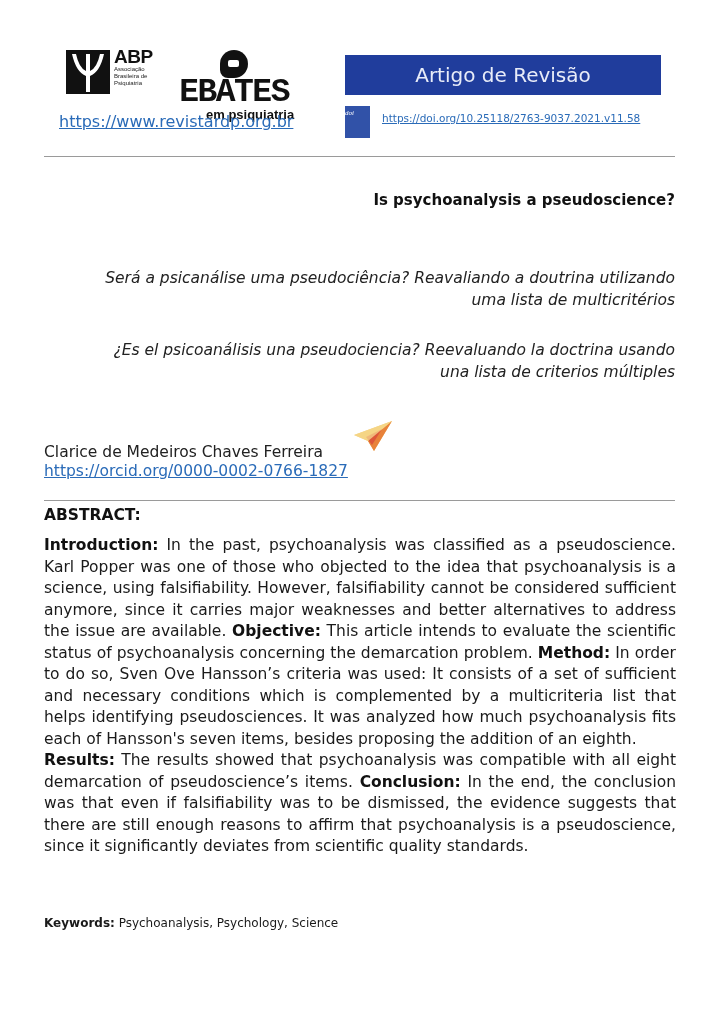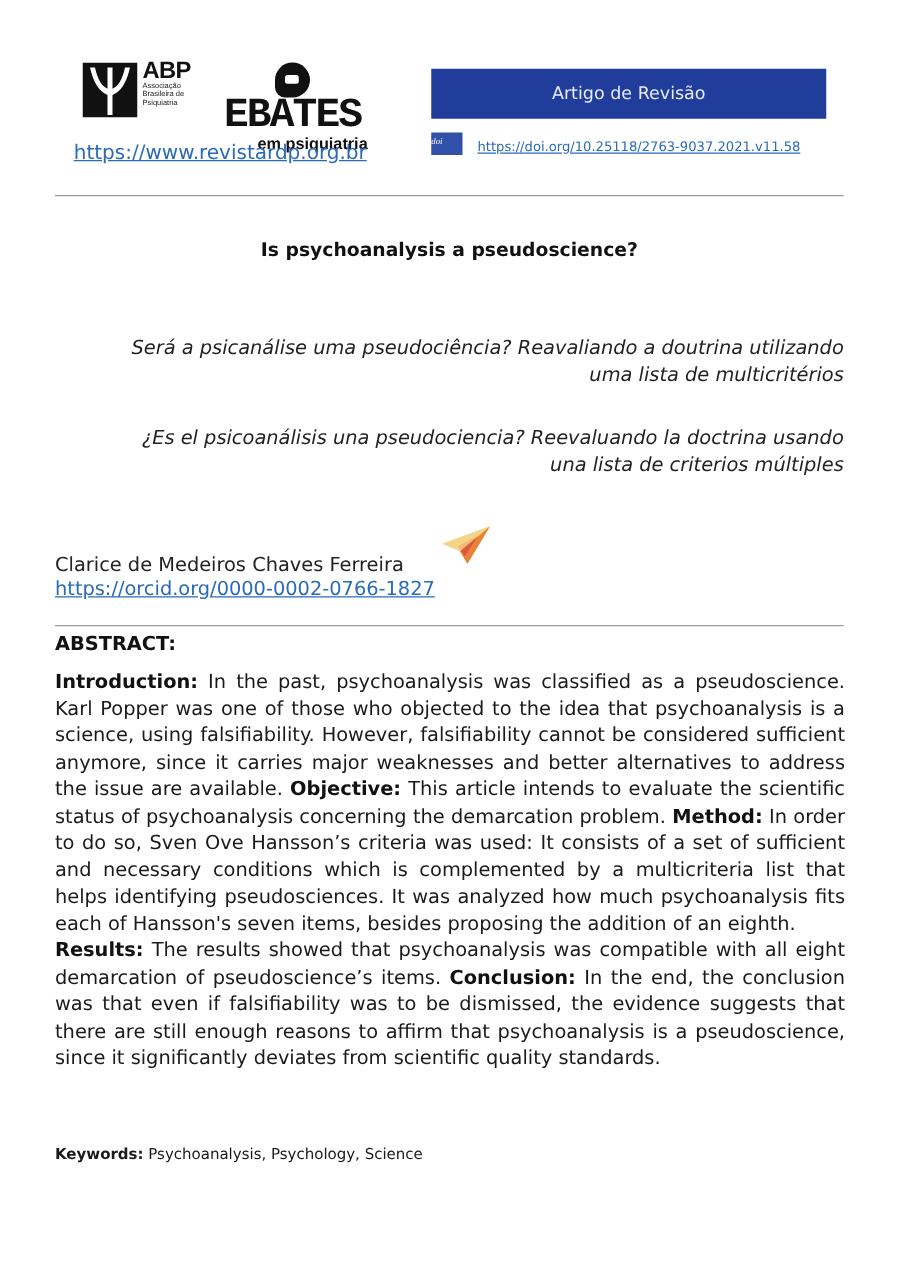--- a/index.html
+++ b/index.html
@@ -9,26 +9,26 @@
   .abp-logo { left: 66px; top: 50px; width: 44px; height: 44px; }
   .abp-text { left: 114px; top: 48px; }
   .abp-big { font-family: "Liberation Sans", sans-serif; font-weight: bold; font-size: 19px; letter-spacing: -0.5px; line-height: 18px; color: #111; }
   .abp-small { font-family: "Liberation Sans", sans-serif; font-size: 6px; line-height: 7px; color: #222; }
   .debates { left: 174px; top: 50px; }
   .debates-word { font-family: Liberation Mono, monospace; font-weight: bold; font-size: 33px; letter-spacing: -1.5px; line-height: 30px; color: #111; display: flex; align-items: center; flex-direction: column; }
   .d-bubble { display: inline-block; width: 28px; height: 28px; background: #111; border-radius: 50% 50% 50% 8px; position: relative; margin-right: 1px; }
   .d-bubble::after { content: ""; position: absolute; left: 8px; top: 10px; width: 11px; height: 7px; background: #fff; border-radius: 2px; }
   .debates-sub { font-family: "Liberation Sans", sans-serif; font-weight: bold; font-size: 13px; line-height: 13px; color: #111; margin-left: 32px; }
   .site-link { left: 59px; top: 112px; font-size: 16px; color: #2a6bb8; text-decoration: underline; font-family: "DejaVu Sans", sans-serif; }
-  .type-banner { left: 345px; top: 55px; width: 316px; height: 40px; background: #203d9c; color: #e8ecf8; font-size: 14px; display: flex; align-items: center; justify-content: center; font-family: "DejaVu Sans", sans-serif; }
-  .doi-icon { left: 345px; top: 106px; width: 25px; height: 18px; background: #3152a8; color: #fff; font-size: 7px; line-height: 14px; text-align: left; font-family: "Liberation Serif", serif; font-style: italic; }
+  .type-banner { left: 345px; top: 55px; width: 316px; height: 40px; background: #203d9c; color: #e8ecf8; font-size: 20px; display: flex; align-items: center; justify-content: center; font-family: "DejaVu Sans", sans-serif; }
+  .doi-icon { left: 345px; top: 106px; width: 25px; height: 32px; background: #3152a8; color: #fff; font-size: 7px; line-height: 14px; text-align: left; font-family: "Liberation Serif", serif; font-style: italic; }
   .doi-link { left: 382px; top: 112px; font-size: 10.5px; color: #2a6bb8; text-decoration: underline; }
   .rule { left: 44px; width: 631px; height: 1px; background: #9a9a9a; }
   
-  .title { left: 44px; width: 631px; top: 191px; text-align: center; font-weight: bold; font-size: 15px; line-height: 19px; }
+  .title { left: 44px; width: 631px; top: 191px; text-align: right; font-weight: bold; font-size: 15px; line-height: 19px; }
   .alt-title { left: 44px; width: 631px; text-align: right; font-style: italic; font-size: 15.5px; line-height: 22px; color: #222; }
   
   .author { left: 44px; top: 443px; font-size: 15.5px; color: #222; }
   .orcid { left: 44px; top: 462px; font-size: 15.5px; color: #2a6bb8; text-decoration: underline; }
   .plane { left: 352px; top: 419px; width: 42px; height: 34px; }
   
   .abs-heading { left: 44px; top: 506px; font-weight: bold; font-size: 15.5px; }
   .abstract { left: 44px; top: 535px; width: 632px; font-size: 15.5px; line-height: 21.5px; text-align: justify; color: #1a1a1a; }
   .abstract b { color: #111; }
   .keywords { left: 44px; top: 916px; font-size: 12px; color: #1a1a1a; }

